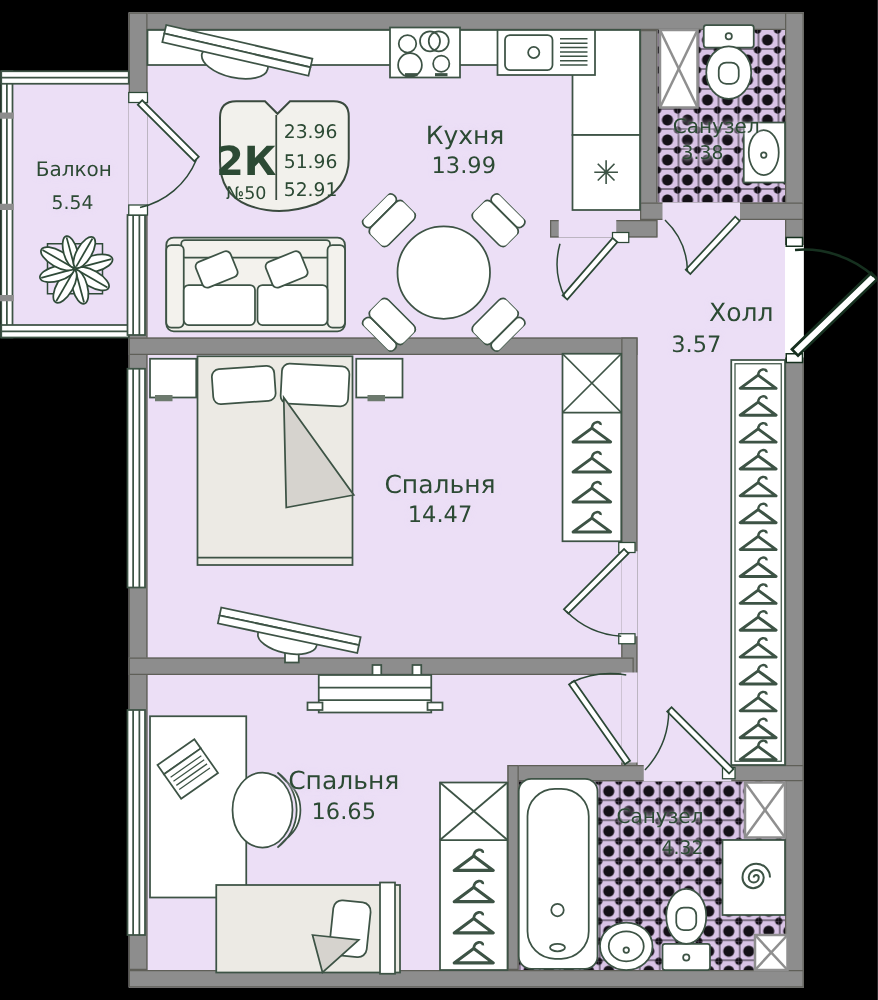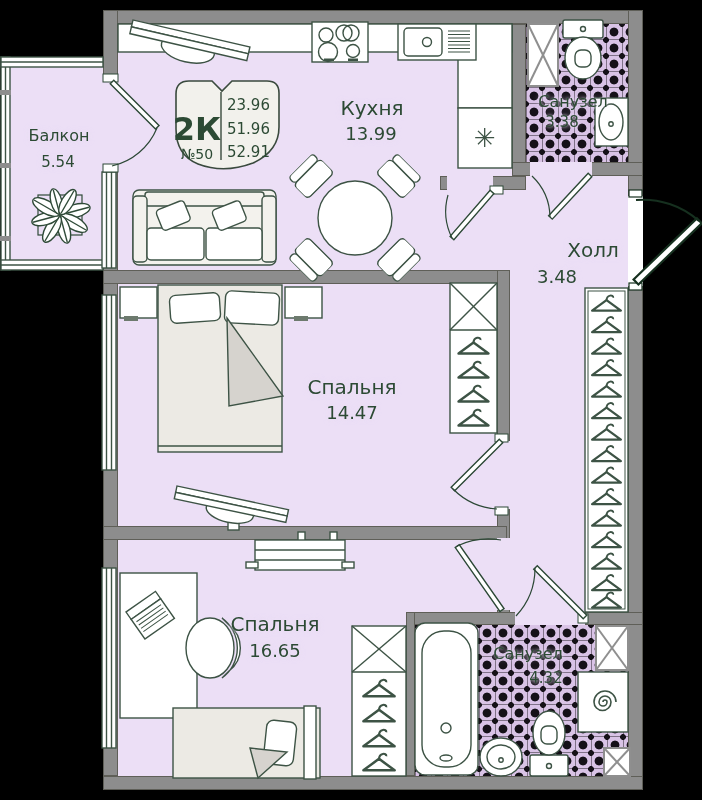--- a/index.html
+++ b/index.html
@@ -391,21 +391,21 @@
   <div class="rlabel mid" style="left:59px;top:135px;">Балкон</div>
   <div class="rlabel midnum" style="left:58px;top:162px;">5.54</div>
 
   <div class="rlabel big" style="left:372px;top:108px;">Кухня</div>
   <div class="rlabel num" style="left:371px;top:133px;">13.99</div>
 
   <div class="rlabel mid" style="left:573px;top:101px;">Санузел</div>
   <div class="rlabel midnum" style="left:562px;top:122px;">3.38</div>
 
   <div class="rlabel big" style="left:557px;top:250px;margin-left:36px;">Холл</div>
-  <div class="rlabel num" style="left:557px;top:276px;">3.48</div>
+  <div class="rlabel num" style="left:557px;top:276px;">3.57</div>
 
   <div class="rlabel big" style="left:352px;top:387px;">Спальня</div>
   <div class="rlabel num" style="left:352px;top:412px;">14.47</div>
 
   <div class="rlabel big" style="left:275px;top:624px;">Спальня</div>
   <div class="rlabel num" style="left:275px;top:650px;">16.65</div>
 
   <div class="rlabel mid" style="left:528px;top:653px;">Санузел</div>
   <div class="rlabel midnum" style="left:528px;top:678px;padding-left:36px;">4.32</div>
 

